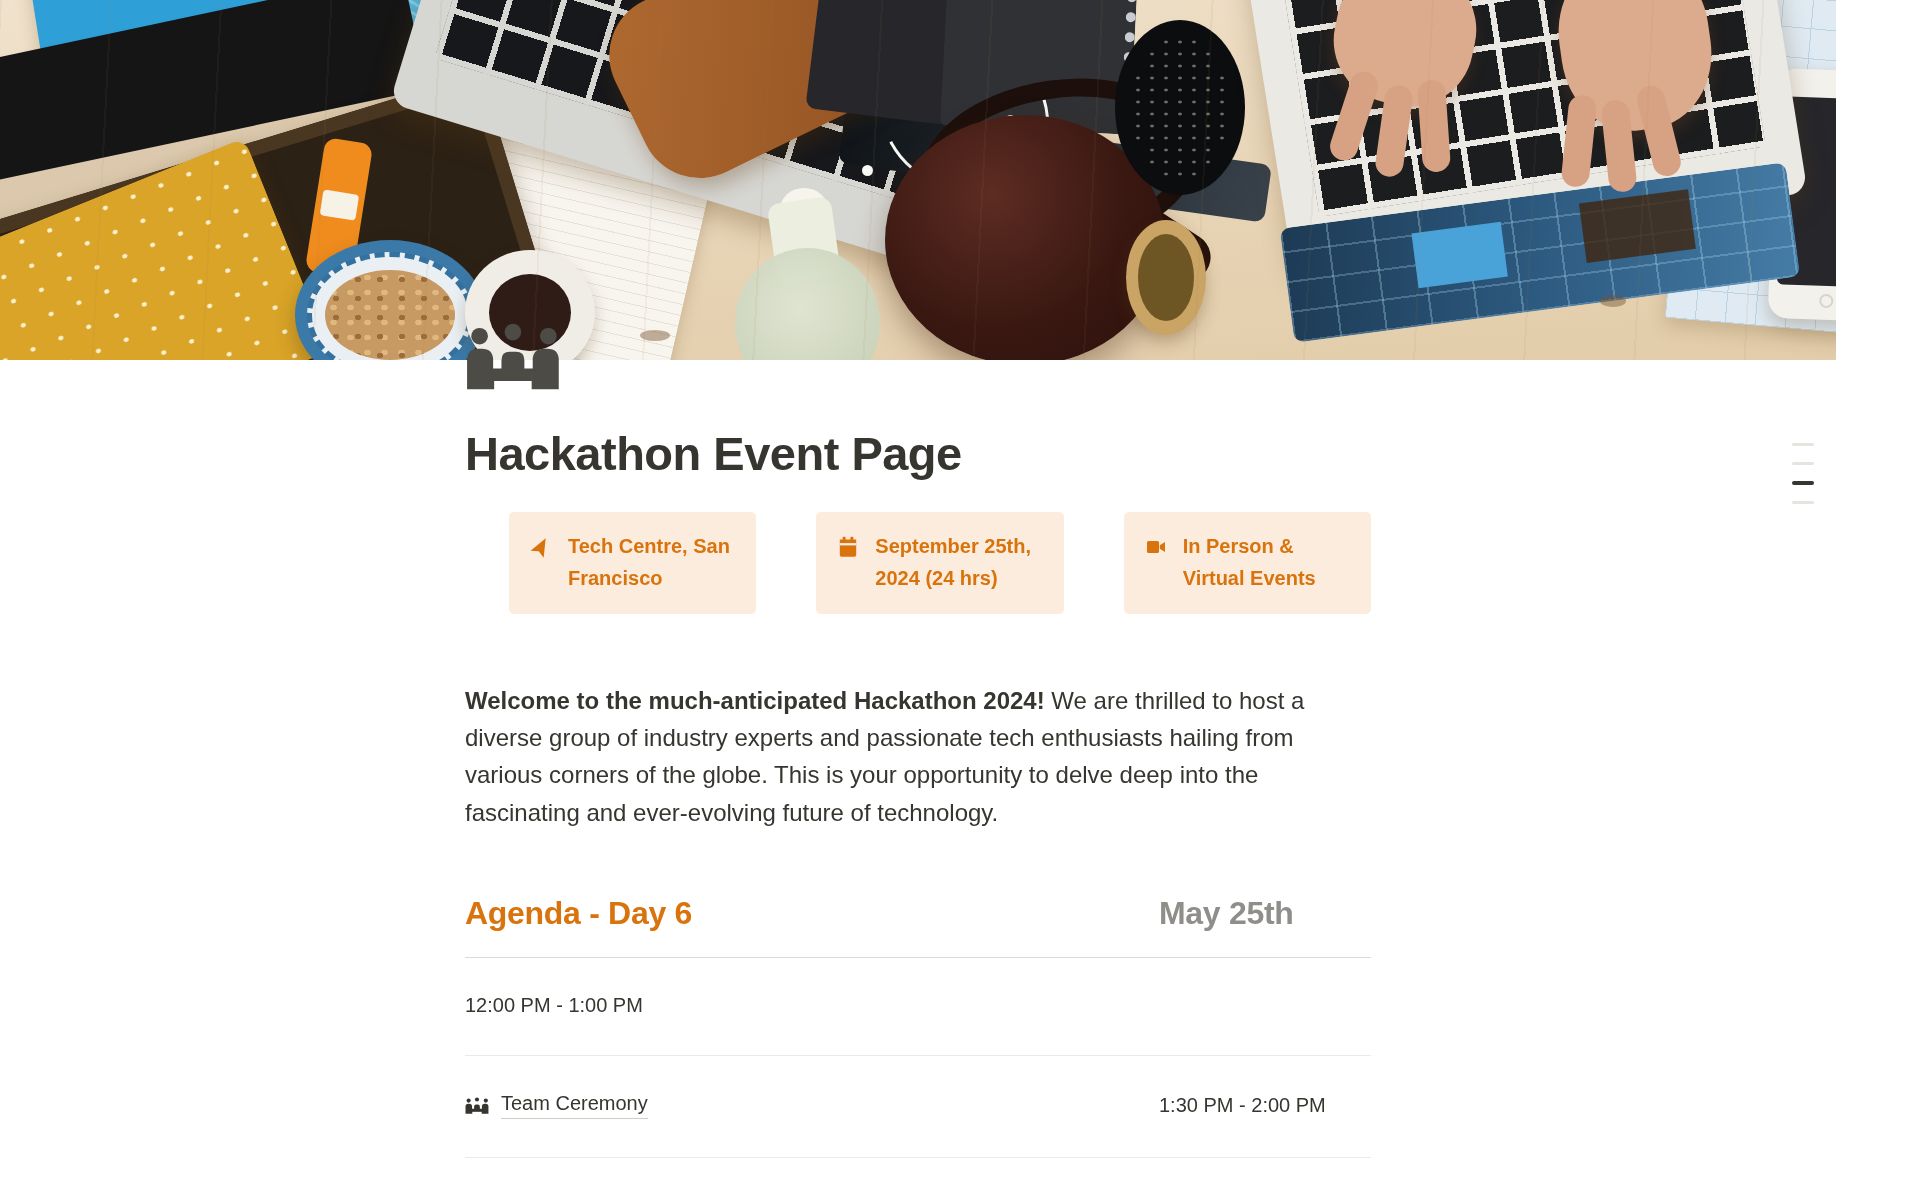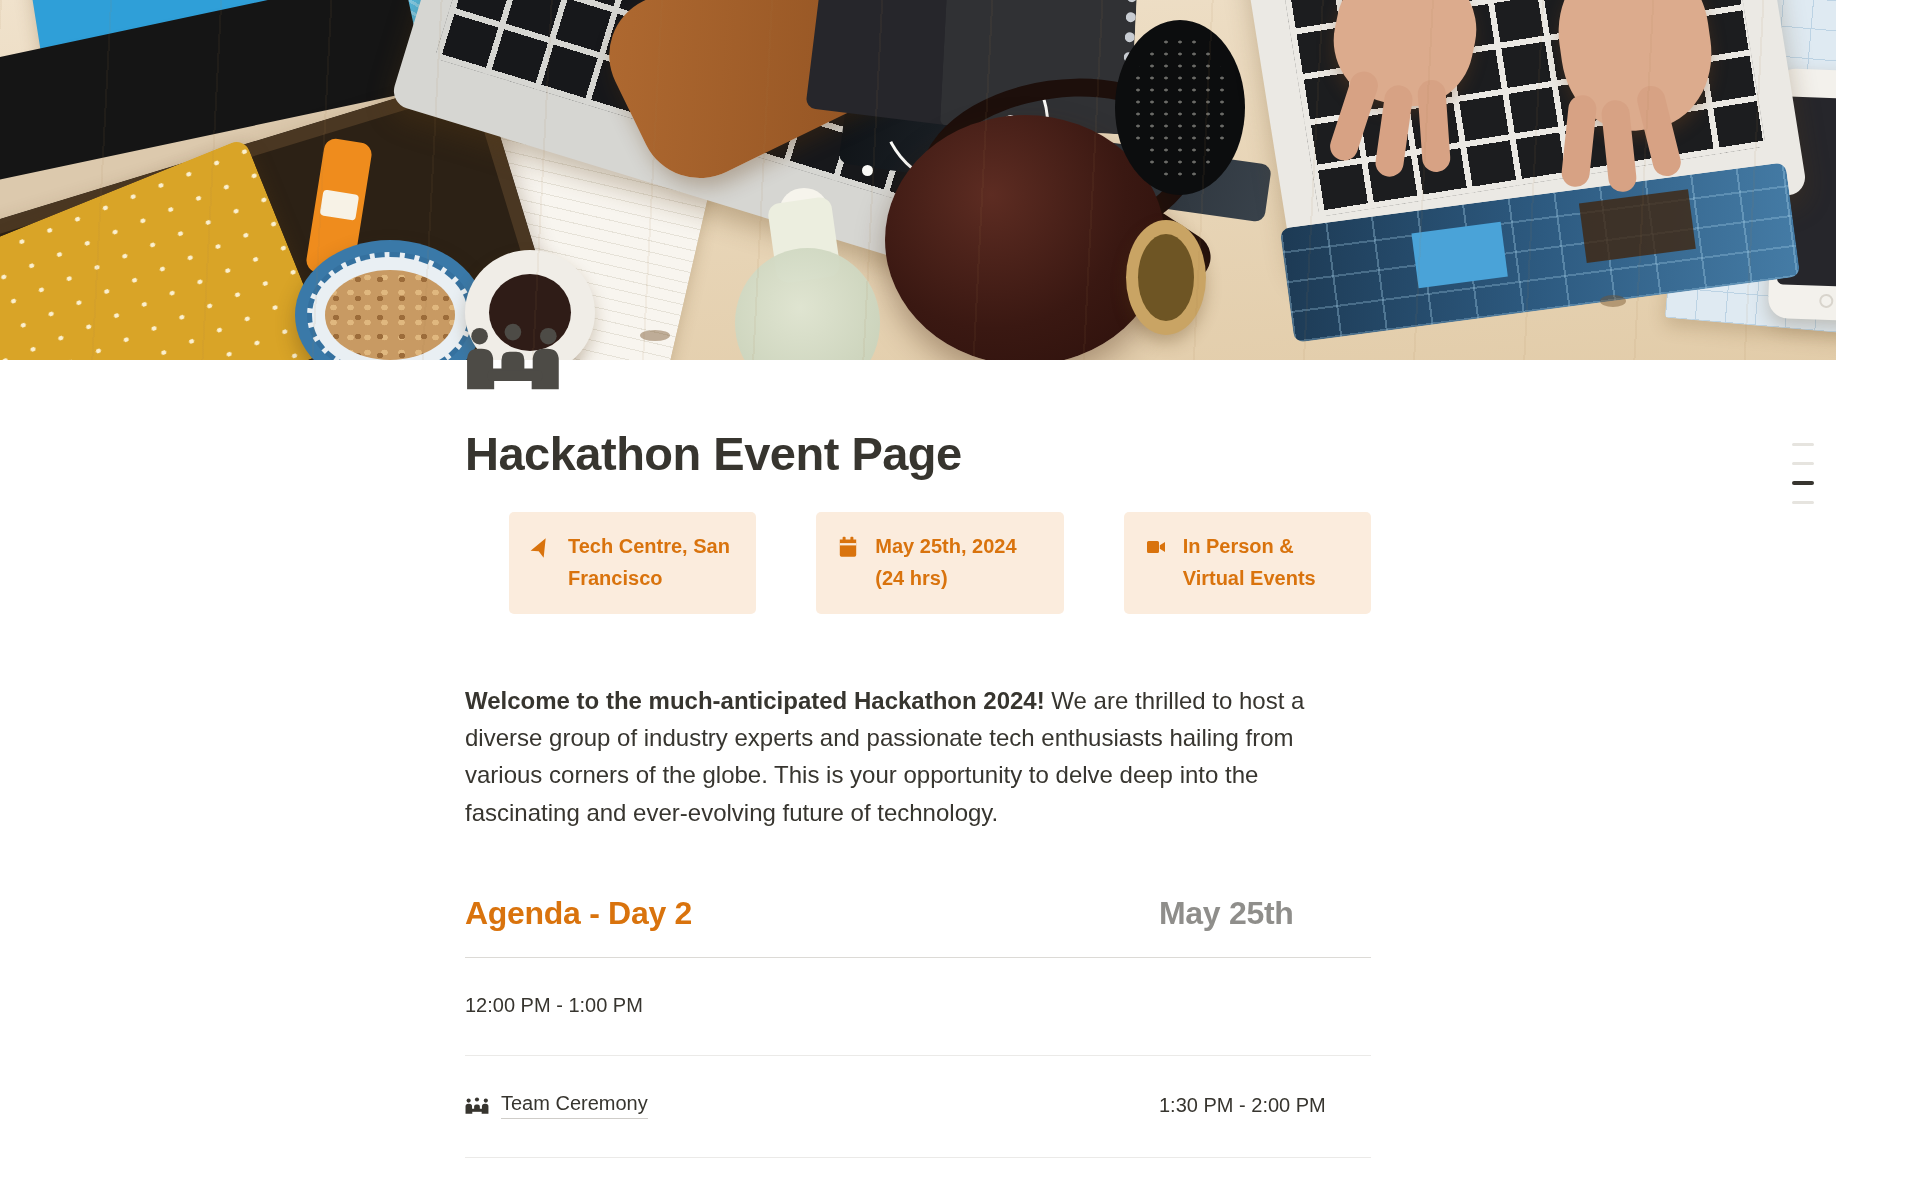--- a/index.html
+++ b/index.html
@@ -273,34 +273,34 @@
             </svg></span>
           <span class="ctext">Tech Centre, San Francisco</span>
         </div>
         <div class="callout">
           <span style="display: contents;"><svg viewBox="0 0 24 24">
               <rect x="6.6" y="1.8" width="3" height="4.6" rx="1"></rect>
               <rect x="14.4" y="1.8" width="3" height="4.6" rx="1"></rect>
               <path d="M3.8 4.6h16.4V20a1.8 1.8 0 0 1-1.8 1.8H5.6A1.8 1.8 0 0 1 3.8 20z"></path>
               <rect x="3.8" y="8.1" width="16.4" height="2.3" fill="#fbecdd"></rect>
             </svg></span>
-          <span class="ctext">May 25th, 2024 (24 hrs)</span>
+          <span class="ctext">September 25th, 2024 (24 hrs)</span>
         </div>
         <div class="callout">
           <span style="display: contents;"><svg viewBox="0 0 24 24">
               <path d="M3 7.6A1.6 1.6 0 0 1 4.6 6h8.8A1.6 1.6 0 0 1 15 7.6v8.8a1.6 1.6 0 0 1-1.6 1.6H4.6A1.6 1.6 0 0 1 3 16.4zM15.8 10.3 21 7.1v9.8l-5.2-3.2z"></path>
             </svg></span>
           <span class="ctext">In Person &amp; Virtual Events</span>
         </div>
       </div>
 
     <p class="welcome"><strong>Welcome to the much-anticipated Hackathon 2024!</strong><span> We are thrilled to host a diverse group of industry experts and passionate tech enthusiasts hailing from various corners of the globe. This is your opportunity to delve deep into the fascinating and ever-evolving future of technology.</span></p>
 
     <div class="agenda-head">
-      <div class="agenda-title">Agenda - Day 2</div>
+      <div class="agenda-title">Agenda - Day 6</div>
       <div class="agenda-date">May 25th</div>
     </div>
 
     <div id="agenda-rows">
         <div class="agenda-row">
           <div class="time-cell">12:00 PM - 1:00 PM</div>
         </div>
         <div class="agenda-row">
           <div class="event-cell">
             <span style="display: contents;"><svg viewBox="0 0 96 64">

